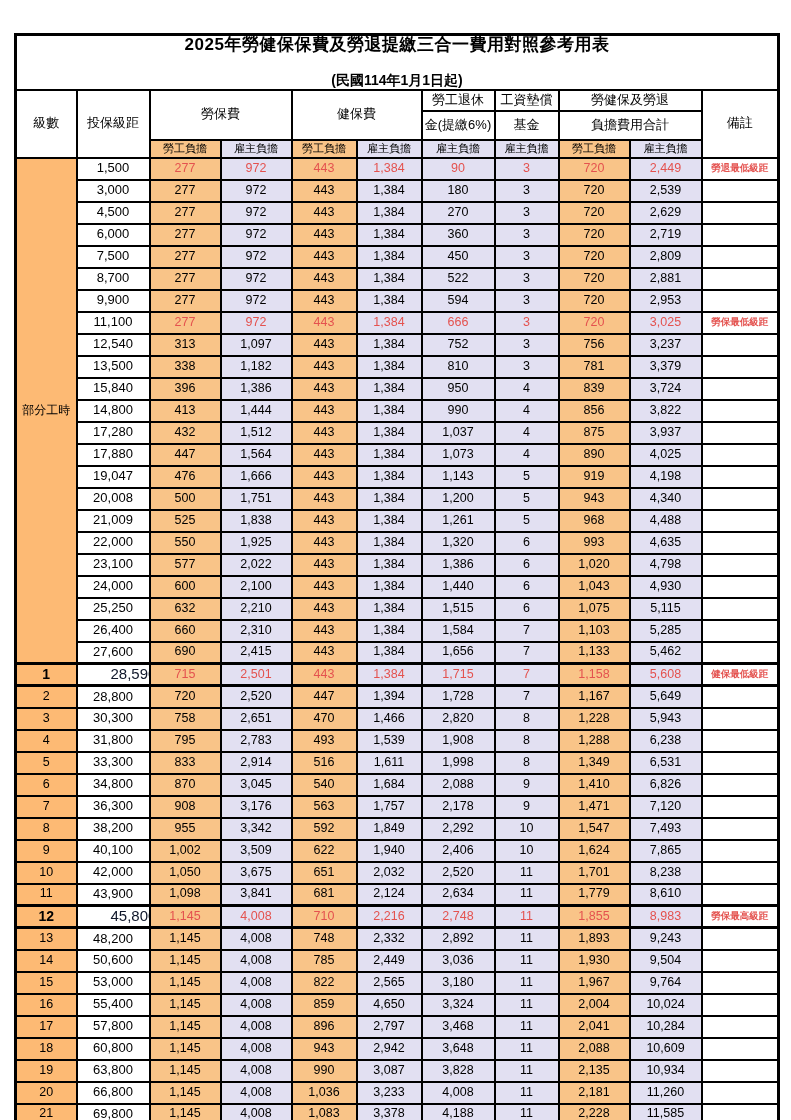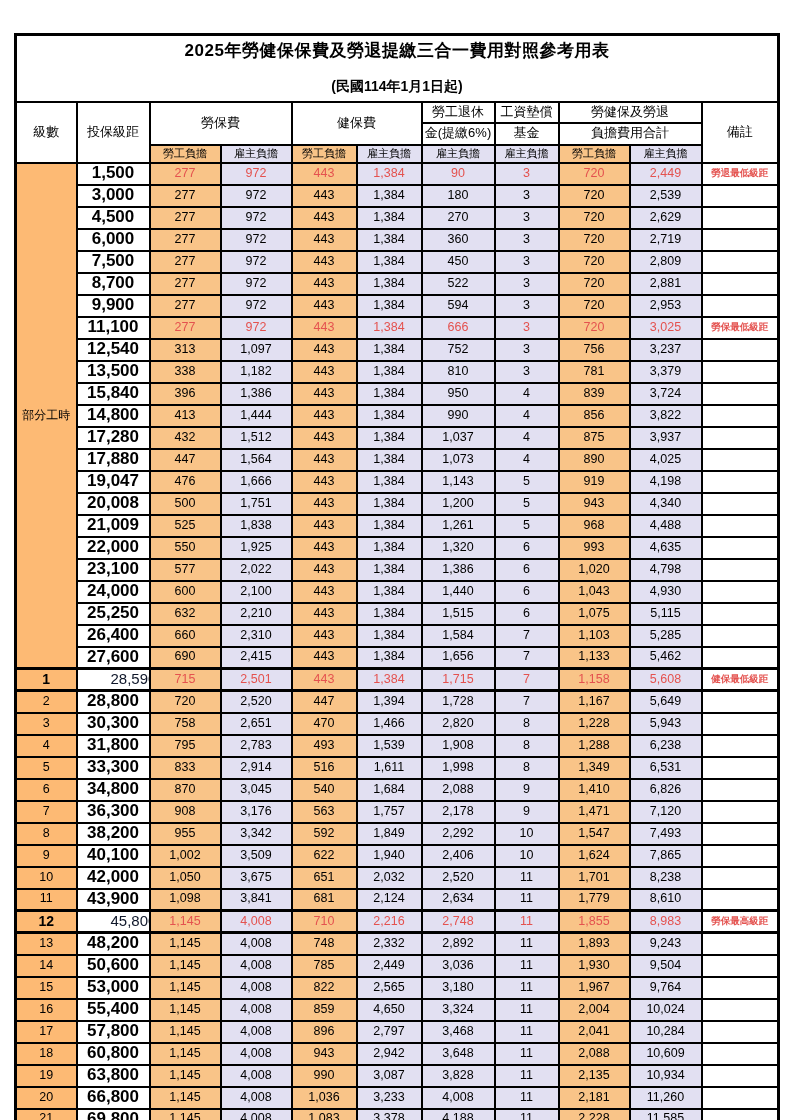--- a/index.html
+++ b/index.html
@@ -16,32 +16,32 @@
   td{border:2px solid var(--line);text-align:center;vertical-align:middle;
      font-size:12.5px;line-height:1.1;overflow:hidden;white-space:nowrap;}
   
   col.c-level{width:61px;} col.c-bracket{width:73px;}
   col.c-li-emp{width:71px;} col.c-li-er{width:71px;}
   col.c-hi-emp{width:65px;} col.c-hi-er{width:65px;}
   col.c-pension{width:73px;} col.c-fund{width:64px;}
   col.c-tot-emp{width:71px;} col.c-tot-er{width:72px;}
   col.c-remark{width:77px;}
   
-  tr.title-row td{height:67px;border-bottom:2px solid var(--line);}
+  tr.title-row td{height:55px;border-bottom:2px solid var(--line);}
   .title-line{font-size:17px;font-weight:bold;letter-spacing:.5px;}
   .subtitle-line{font-size:14px;font-weight:bold;margin-top:18px;}
   
   tr.h1 td{height:21px;font-size:13px;}
-  tr.h2 td{height:22px;font-size:13px;}
+  tr.h2 td{height:29px;font-size:13px;}
   tr.h3 td{height:18px;font-size:11px;}
   
   tbody tr{height:22px;}
   td.emp{background:var(--orange);}
   td.er{background:var(--lavender);}
-  td.bracket{font-size:17px;font-weight:bold;}
+  td.bracket{font-size:13px;}
   td.level{font-size:12.5px;background:#fdba74;}
   td.pt-cell{font-size:12px;letter-spacing:0;}
   td.remark{font-size:9.5px;font-weight:bold;color:var(--red);padding:0 3px;}
   tr.key-row td.emp, tr.key-row td.er{color:var(--red);}
   tr.em-row td{border-top-width:3px;border-bottom-width:3px;}
   tr.em-row td.bracket{font-size:15px;font-weight:normal;color:#0f172a;padding-left:33px;}
   tr.em-row td.level{font-size:14px;font-weight:bold;color:#000;}
 </style>
 </head>
 <body>

